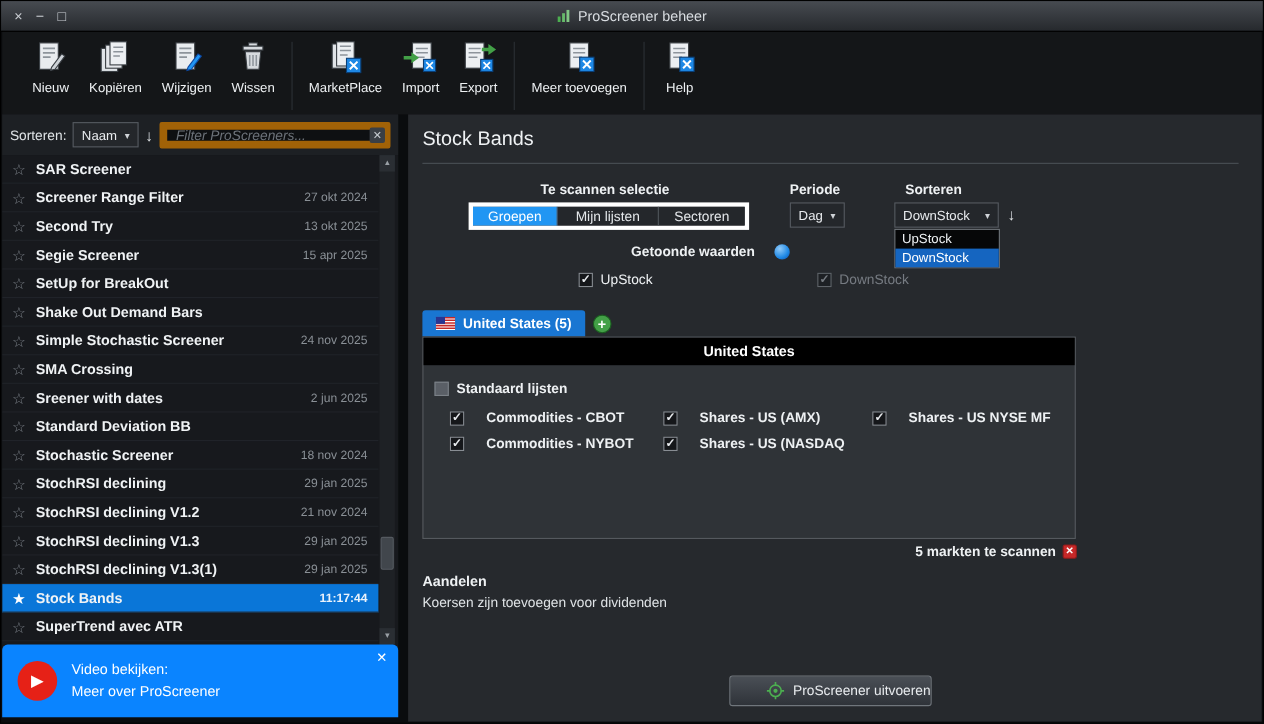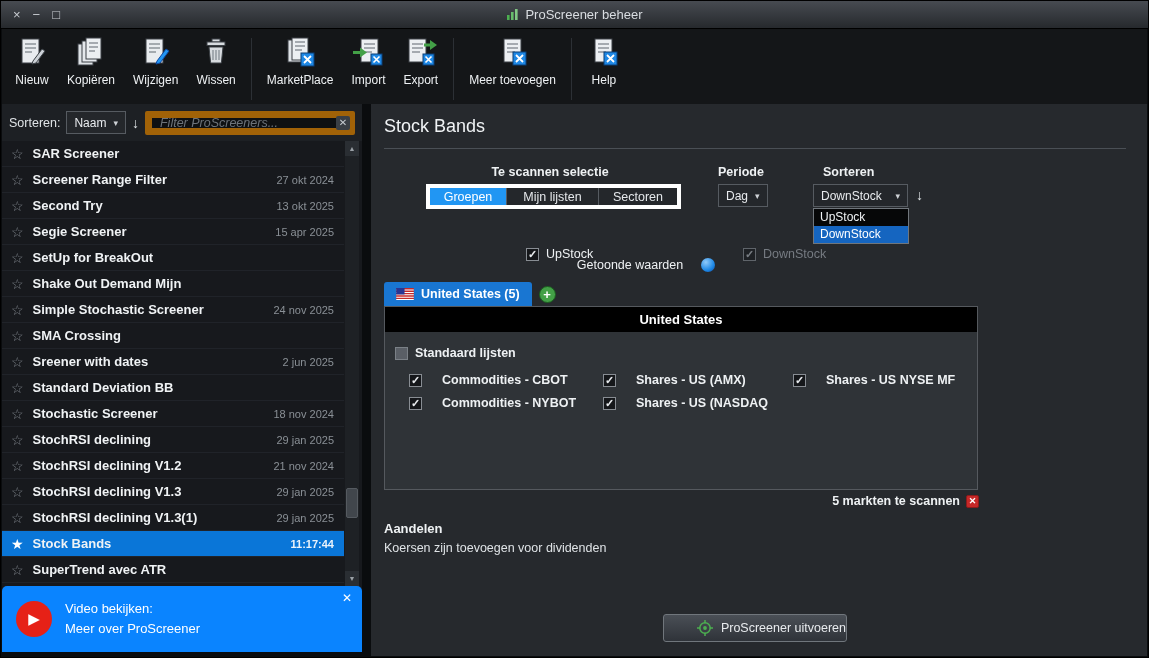--- a/index.html
+++ b/index.html
@@ -11,21 +11,21 @@
   .titlebar { position:absolute; left:0; top:0; right:0; height:28px;
     background:linear-gradient(#474b51,#26292d); border-bottom:1px solid #000;
     display:flex; align-items:center; }
   .win-controls { display:flex; gap:12px; padding-left:12px; color:#c9cdd2; font-size:13px; z-index:2; }
   .win-controls span { cursor:pointer; line-height:1; }
   .tb-title { position:absolute; left:0; right:0; text-align:center; font-size:13px; color:#d9dde1;
     display:flex; justify-content:center; align-items:center; gap:6px; }
 
   
   .toolbar { position:absolute; left:1px; top:28px; right:1px; height:75px; background:#141618;
-    display:flex; align-items:flex-start; padding:5px 4px 0 4px; }
+    display:flex; align-items:flex-start; padding:5px 4px 0 18px; }
   .tb-item { display:flex; flex-direction:column; align-items:center; gap:3px; padding:2px 9px; cursor:pointer; }
   .tb-item .tb-icon { width:34px; height:34px; }
   .tb-label { font-size:12px; color:#eef1f3; white-space:nowrap; }
   .tb-sep { width:1px; align-self:stretch; margin:4px 6px; background:#2c3035; }
 
   
   .left-panel { position:absolute; left:1px; top:103px; width:360px; height:548px; background:#17191d; }
   .left-header { height:37px; background:#1d2024; display:flex; align-items:center; gap:6px; padding:0 7px; }
   .left-header .lbl { font-size:12.5px; color:#dfe3e6; }
   .select { display:inline-flex; align-items:center; gap:7px; background:#24272b; border:1px solid #565b61;
@@ -83,21 +83,21 @@
   .select-periode { position:absolute; left:347px; top:80px; }
   .select-sorteren { position:absolute; left:442px; top:80px; width:95px; justify-content:space-between; }
   .sorteren-arrow { position:absolute; left:545px; top:83px; }
 
   .sort-menu { position:absolute; left:442px; top:104px; width:96px; background:#060708;
     border:1px solid #70767c; z-index:10; }
   .menu-item { height:17px; line-height:17px; padding:0 6px; font-size:12px; color:#f0f3f5; cursor:pointer; }
   .menu-item.selected { background:#1565c0; color:#fff; }
 
   .getoonde { position:absolute; left:95px; top:118px; width:360px; display:flex; justify-content:center;
-    align-items:center; gap:18px; font-size:12.5px; font-weight:normal; color:#eef1f3;margin-top:36px; }
+    align-items:center; gap:18px; font-size:12.5px; font-weight:bold; color:#eef1f3; }
   .globe { width:14px; height:14px; border-radius:50%;
     background:radial-gradient(circle at 35% 30%, #90caf9, #1e88e5 60%, #0d47a1); }
 
   .cbrow { display:flex; align-items:center; gap:7px; cursor:pointer; }
   .cb { width:13px; height:13px; background:#15171a; border:1px solid #888d93; display:inline-flex;
     align-items:center; justify-content:center; flex:0 0 auto; }
   .cb .mark { color:#e8ebee; font-size:11px; font-weight:bold; line-height:1; }
   .cb.gray { background:#5a5f66; border-color:#7b8187; }
   .cbrow .cbl { font-size:12.5px; color:#eef1f3; }
   .cbrow.disabled .cb { border-color:#5f646a; background:#1d2024; }
@@ -300,21 +300,21 @@
           <span class="name">Segie Screener</span>
           <span class="date">15 apr 2025</span>
         </div>
       <div class="ps-row">
           <span class="star">☆</span>
           <span class="name">SetUp for BreakOut</span>
           <span class="date"></span>
         </div>
       <div class="ps-row">
           <span class="star">☆</span>
-          <span class="name">Shake Out Demand Mijn</span>
+          <span class="name">Shake Out Demand Bars</span>
           <span class="date"></span>
         </div>
       <div class="ps-row">
           <span class="star">☆</span>
           <span class="name">Simple Stochastic Screener</span>
           <span class="date">24 nov 2025</span>
         </div>
       <div class="ps-row">
           <span class="star">☆</span>
           <span class="name">SMA Crossing</span>

